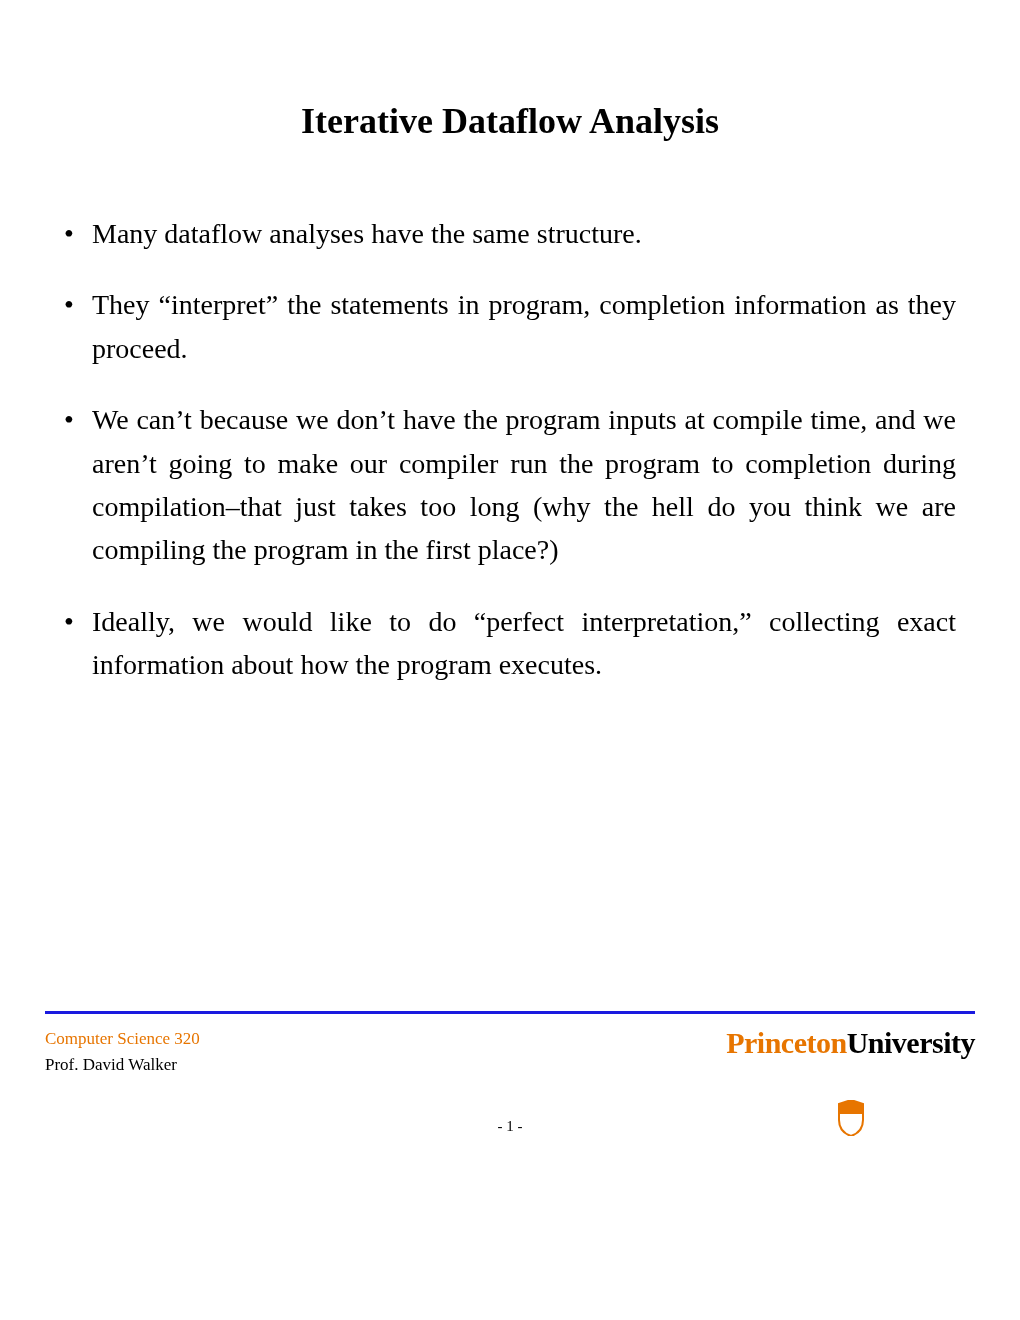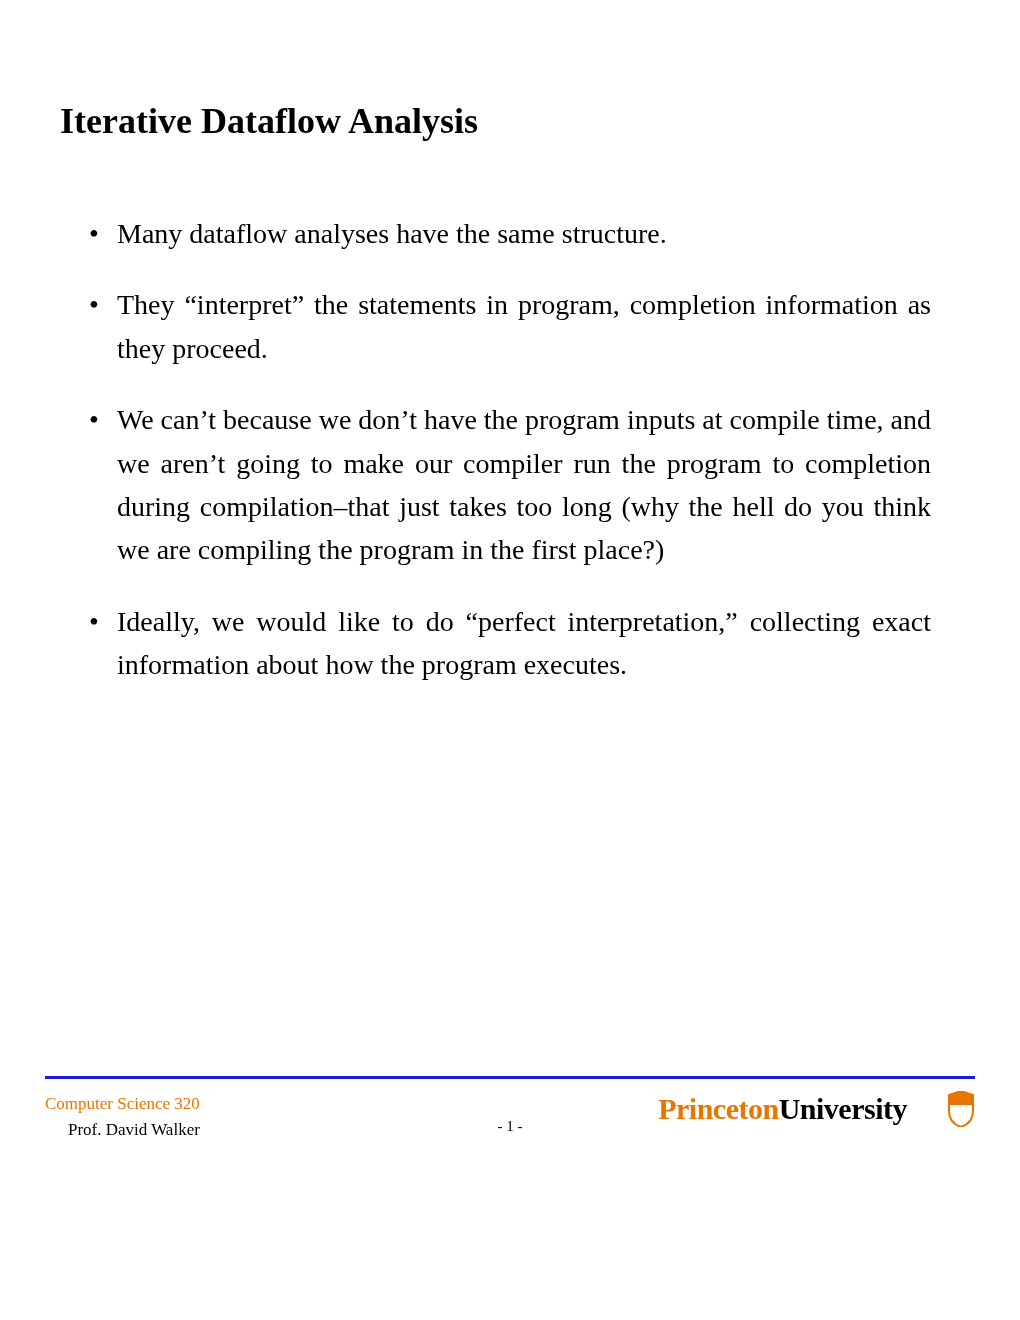--- a/index.html
+++ b/index.html
@@ -9,30 +9,30 @@
       background: #ffffff;
       font-family: "Times New Roman", Times, serif;
       color: #000;
       position: relative;
       padding: 0;
     }
     .slide {
       padding: 100px 60px 0 60px;
     }
     .title {
-      text-align: left;
+      text-align: center;
       font-size: 36px;
       font-weight: bold;
       margin-bottom: 70px;
       font-stretch: condensed;
     }
     ul.bullets {
       list-style: none;
       padding: 0;
-      margin: 0 29px;
+      margin: 0 4px;
     }
     ul.bullets li {
       position: relative;
       font-size: 28px;
       line-height: 1.55;
       margin-bottom: 28px;
       padding-left: 28px;
       text-align: justify;
       font-stretch: condensed;
     }
@@ -40,22 +40,21 @@
       content: "•";
       position: absolute;
       left: 0;
       top: 0;
       font-size: 28px;
     }
     .footer-area {
       position: absolute;
       left: 45px;
       right: 45px;
-      bottom: 178px;
-      text-align: right;
+      bottom: 184px;
     }
     .footer-rule {
       height: 3px;
       background: #1a1adf;
       margin-bottom: 12px;
     }
     .footer-row {
       display: flex;
       align-items: flex-start;
       justify-content: space-between;
@@ -64,20 +63,21 @@
       font-size: 17px;
       line-height: 1.5;
     }
     .course {
       color: #e77500;
     }
     .footer-right {
       display: flex;
       align-items: center;
       gap: 40px;
+      flex-direction: column;
     }
     .uni-word {
       font-family: Georgia, "Times New Roman", serif;
       font-size: 30px;
       letter-spacing: -0.5px;
     }
     .uni-orange { color: #e77500; font-weight: bold; }
     .uni-black { color: #000; font-weight: bold; }
     .shield {
       width: 28px;

